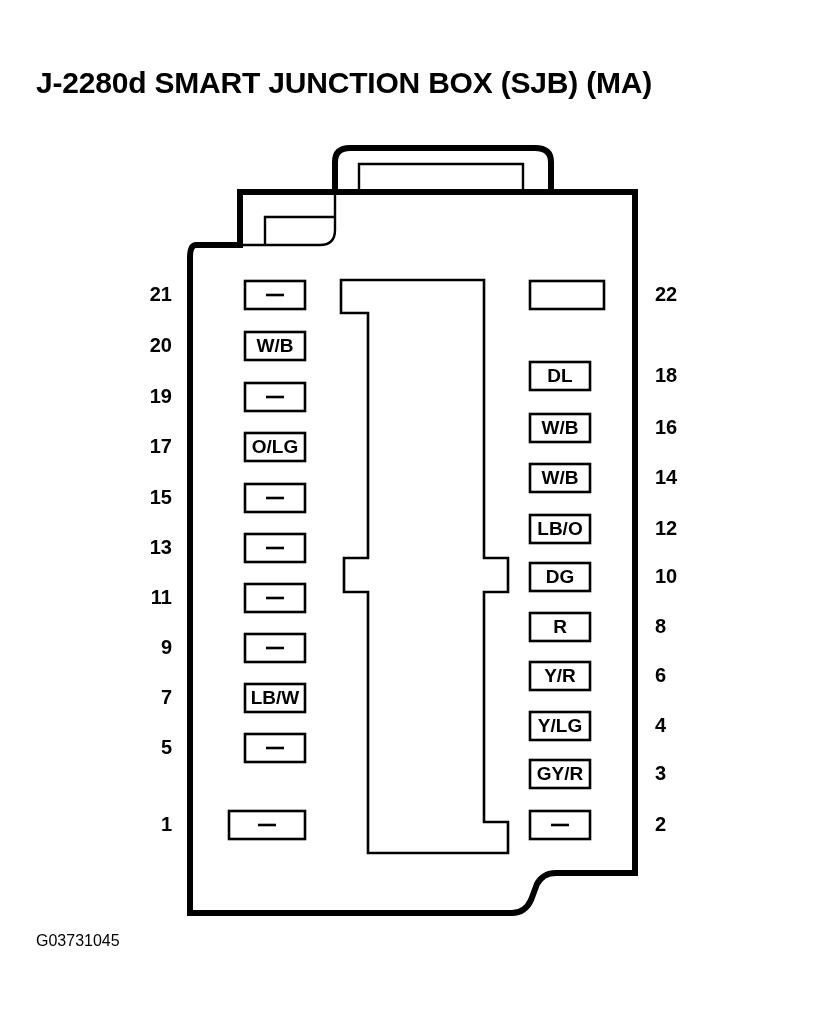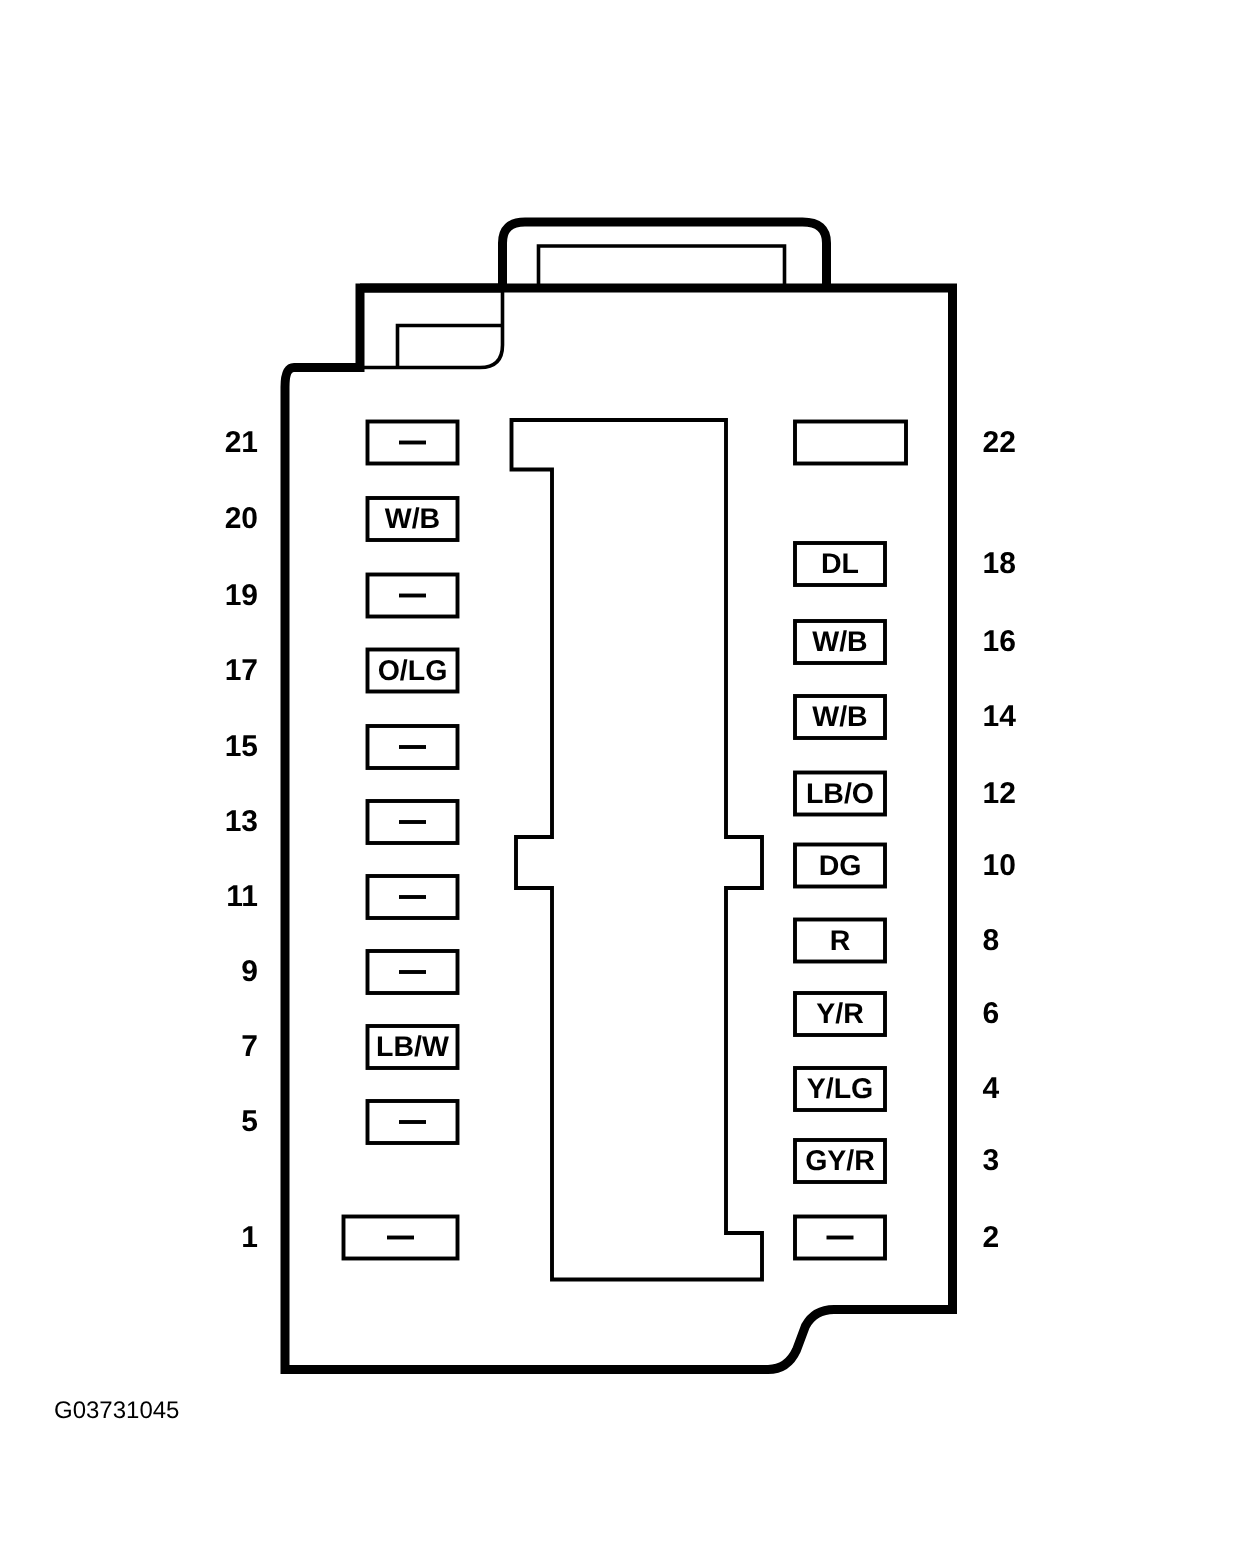--- a/index.html
+++ b/index.html
@@ -96,20 +96,21 @@
     dominant-baseline: middle;
   }
   .num-left { text-anchor: end; }
   .num-right { text-anchor: start; }
 </style>
 </head>
 <body>
 
 <div id="page-root">
 
+  <div class="page-title">J-2280d SMART JUNCTION BOX (SJB) (MA)</div>
 
   <div class="diagram-wrap">
     <svg class="diagram" viewBox="0 0 835 1035" xmlns="http://www.w3.org/2000/svg">
 
       <path class="outline-path" d="M 240 192
                L 240 245
                Q 240 245 240 245
                L 196 245
                Q 190 245 190 258
                L 190 913

